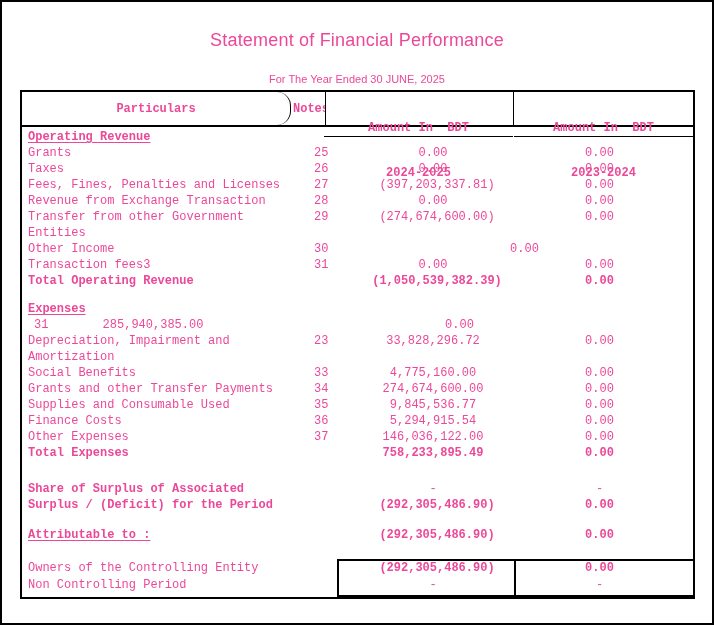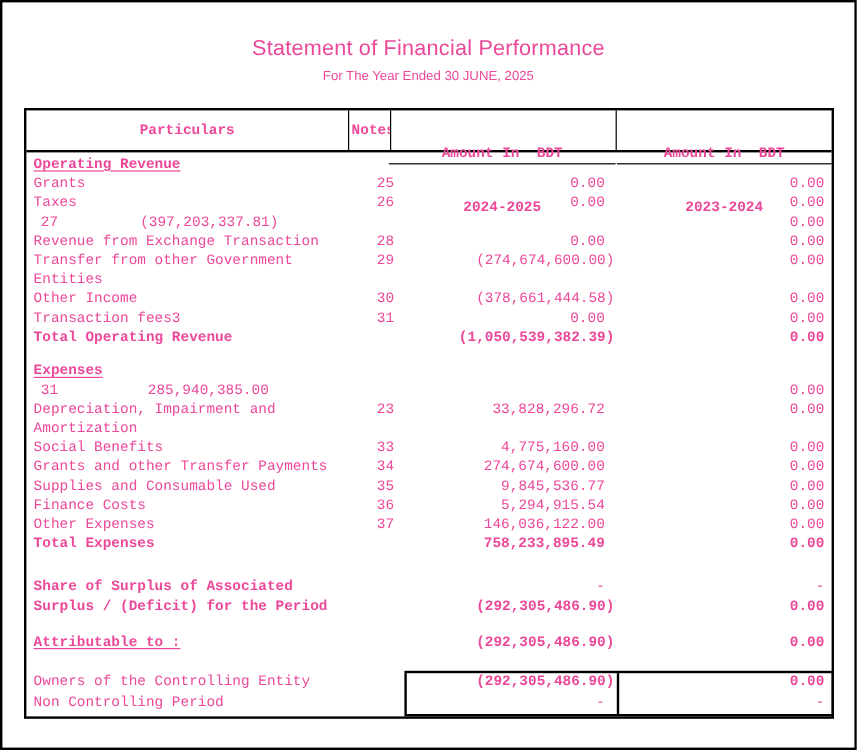--- a/index.html
+++ b/index.html
@@ -8,48 +8,48 @@
     background:#ffffff; border:2px solid #000;
     font-family:"Liberation Mono", monospace; color:#ec4899;
     overflow:hidden;
   }
   .title {
     margin-top:28px; text-align:center;
     font-family:"Liberation Sans", sans-serif;
     font-size:18px; font-weight:400; letter-spacing:0.2px;
   }
   .subtitle {
-    margin-top:7px; text-align:center;
+    margin-top:22px; text-align:center;
     font-family:"Liberation Sans", sans-serif;
     font-size:11px; font-weight:400;
   }
   .fintable {
     position:absolute; left:18px; top:88px; width:671px;
     border:2px solid #000; background:#fff;
   }
   
   .thead { position:relative; height:33px; border-bottom:2px solid #000;
            font-weight:bold; font-size:12px; white-space:pre; }
   .h-part { position:absolute; left:0; top:0; bottom:0; width:268px;
-            border-right:1px solid #000; display:flex; align-items:center; justify-content:center; }
+            border-right:1px solid #000; display:flex; align-items:center; justify-content:center;border-radius:14px; }
   .h-notes { position:absolute; left:269px; top:0; bottom:0; width:32px;
              border-right:1px solid #000; display:flex; align-items:center;
              padding-left:2px; overflow:hidden; }
   .h-amt1 { position:absolute; left:302px; top:0; bottom:0; width:189px; border-right:1px solid #000; }
   .h-amt2 { position:absolute; left:492px; top:0; bottom:0; right:0; }
   .h-amt-title { height:16px; border-bottom:1px solid #000;
                  display:flex; align-items:center; justify-content:center; }
   .h-amt-period { height:16px; display:flex; align-items:center; justify-content:center; }
   
   .tbody { font-size:12px; padding-top:2px; padding-bottom:3px; }
   .r { display:flex; align-items:flex-start; line-height:16px; min-height:16px; }
   .cl { width:280px; padding-left:6px; padding-right:20px; box-sizing:border-box;
         word-wrap:break-word; }
   .cn { width:60px; padding-left:12px; box-sizing:border-box; }
-  .c-amt { text-align:right; white-space:pre; }
+  .c-amt { text-align:center; white-space:pre; }
   .a1 { width:150px; }
   .a1.np { padding-right:8px; box-sizing:border-box; }
   .a2 { flex:1; padding-right:6px; }
   .hl { font-weight:bold; text-decoration:underline; text-underline-offset:2px; }
   .bold { font-weight:bold; }
   .sp-sm { height:12px; }
   .sp-md { height:14px; }
   .sp-lg { height:20px; }
   
   .boxwrap { position:relative;margin-top:17px; }
@@ -94,20 +94,21 @@
       </div>
 
       <div class="r">
         <div class="cl">Taxes</div>
         <div class="cn">26</div>
         <div class="c-amt a1 np">0.00</div>
         <div class="c-amt a2">0.00</div>
       </div>
 
       <div class="r">
+        <div class="cl">Fees, Fines, Penalties and Licenses</div>
         <div class="cn">27</div>
         <div class="c-amt a1">(397,203,337.81)</div>
         <div class="c-amt a2">0.00</div>
       </div>
 
       <div class="r">
         <div class="cl">Revenue from Exchange Transaction</div>
         <div class="cn">28</div>
         <div class="c-amt a1 np">0.00</div>
         <div class="c-amt a2">0.00</div>
@@ -116,21 +117,20 @@
       <div class="r">
         <div class="cl">Transfer from other Government Entities</div>
         <div class="cn">29</div>
         <div class="c-amt a1">(274,674,600.00)</div>
         <div class="c-amt a2">0.00</div>
       </div>
 
       <div class="r">
         <div class="cl">Other Income</div>
         <div class="cn">30</div>
-        <div class="c-amt a1">(378,661,444.58)</div>
         <div class="c-amt a2">0.00</div>
       </div>
 
       <div class="r">
         <div class="cl">Transaction fees3</div>
         <div class="cn">31</div>
         <div class="c-amt a1 np">0.00</div>
         <div class="c-amt a2">0.00</div>
       </div>
 

